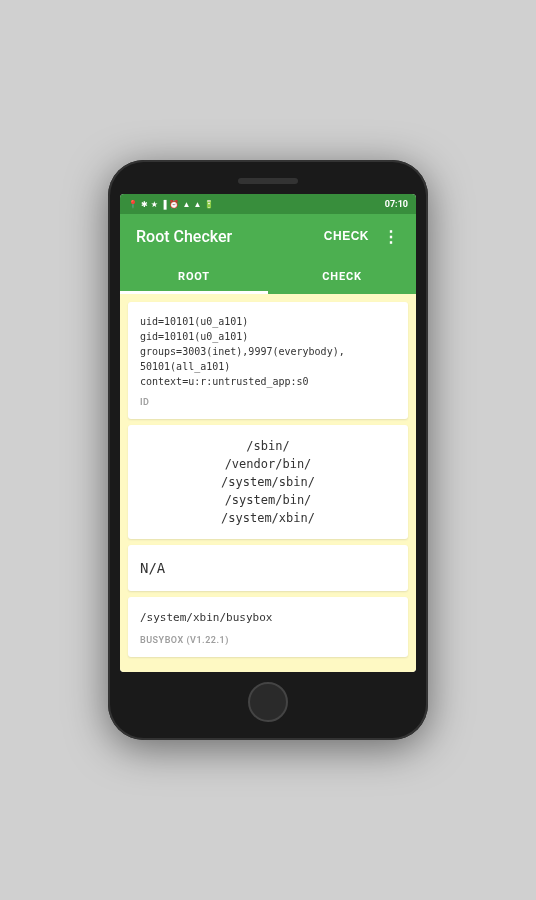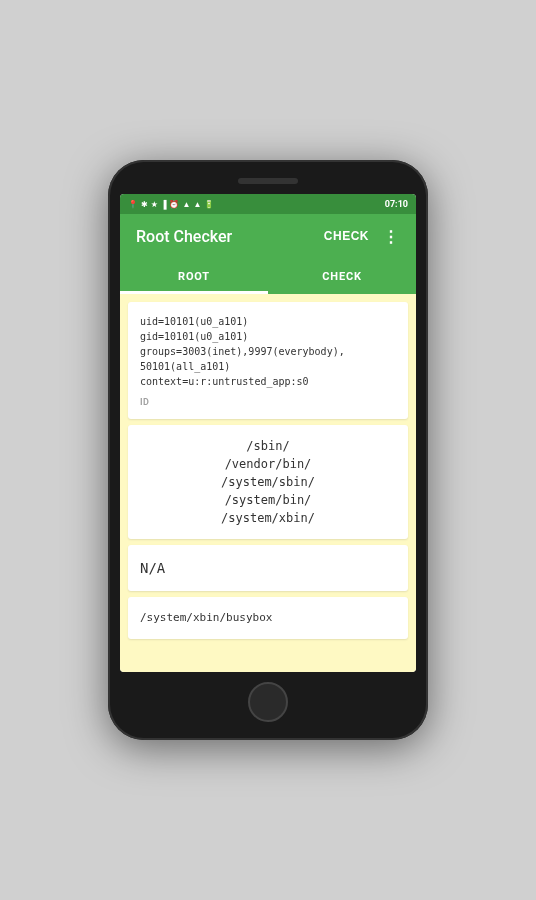--- a/index.html
+++ b/index.html
@@ -244,19 +244,20 @@
 /system/bin/
 /system/xbin/</pre>
       </div>
 
       <div class="card">
         <div class="card-value" style="font-size:14px;">N/A</div>
       </div>
 
       <div class="card">
         <div class="card-value" style="font-size:11px;">/system/xbin/busybox</div>
+        <div class="card-label">BUSYBOX (v1.22.1)</div>
       </div>
 
     </div>
   </div>
 
   <div class="phone-home-btn"></div>
 </div>
 
 </body></html>

